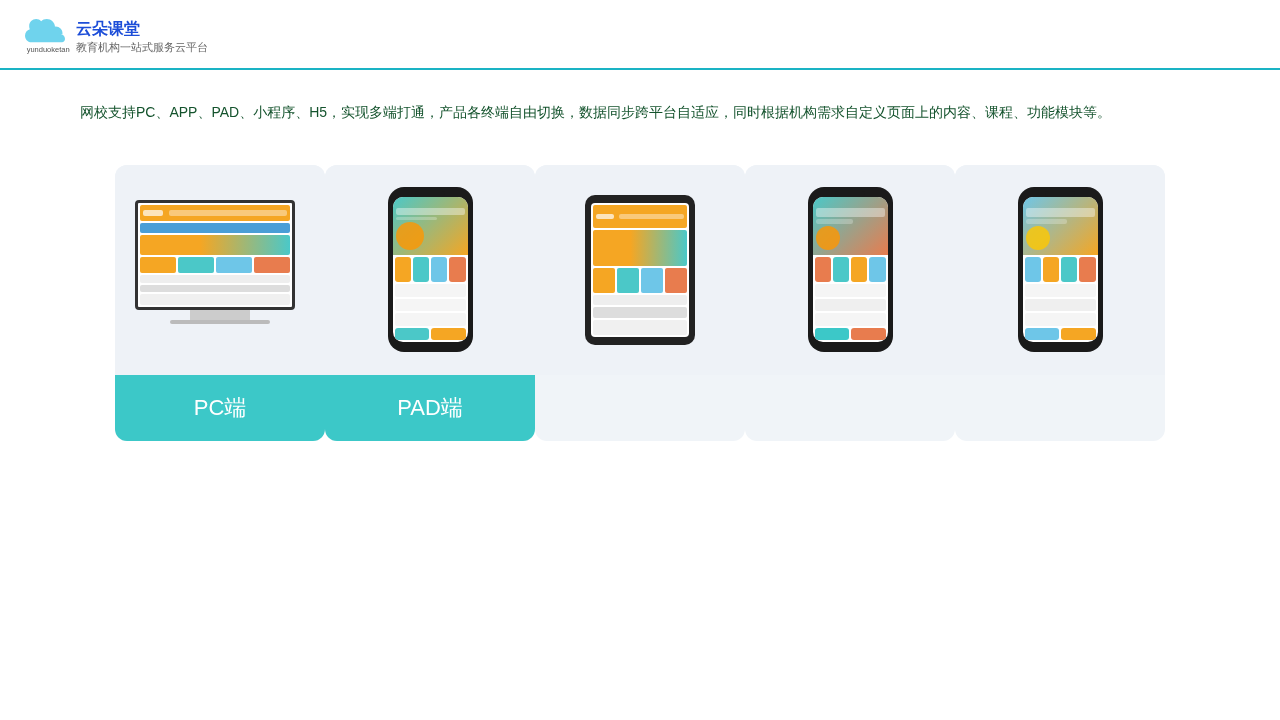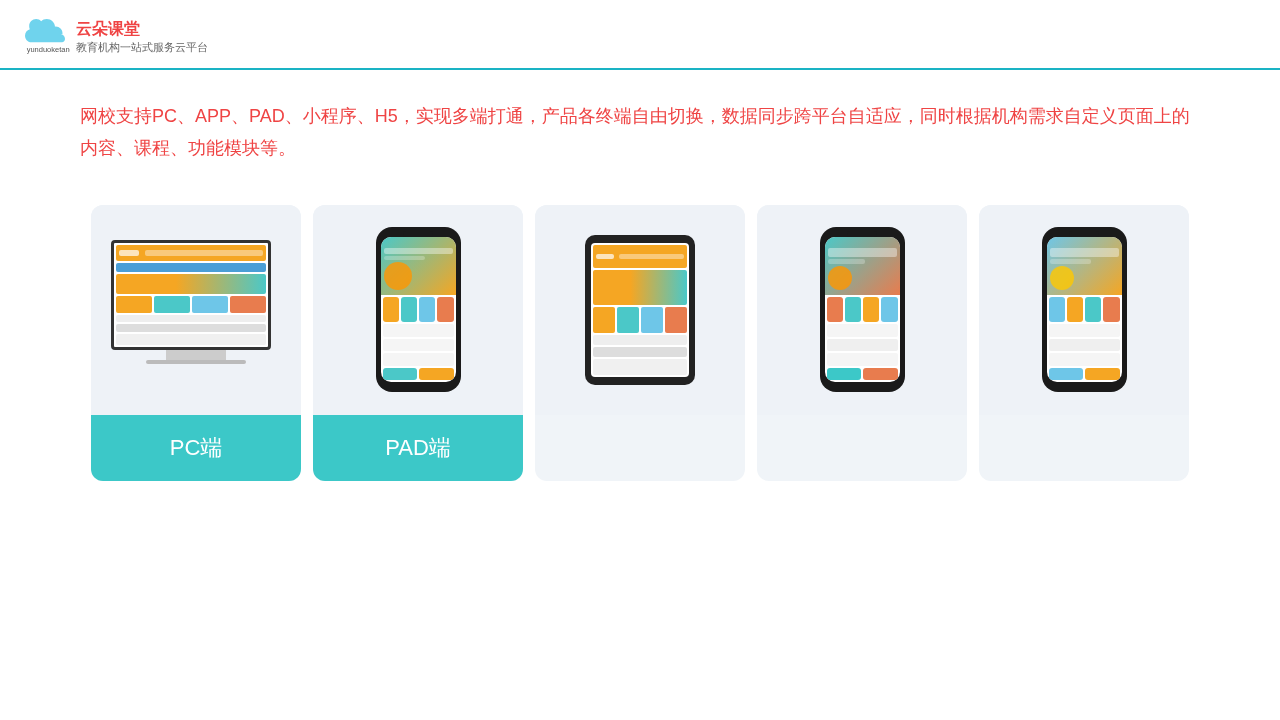--- a/index.html
+++ b/index.html
@@ -50,35 +50,35 @@
     .brand-text {
       display: flex;
       flex-direction: column;
       font-size: 11px;
       color: #666;
       line-height: 1.4;
     }
     .brand-name {
       font-size: 16px;
       font-weight: bold;
-      color: #ef4444;
+      color: #1d4ed8;
     }
 
     
     .description {
       padding: 30px 80px 20px 80px;
-      font-size: 18px;
-      color: #ef4444;
+      font-size: 14px;
+      color: #14532d;
       line-height: 1.8;
     }
 
     
     .cards-container {
       display: flex;
-      gap: 12px;
+      gap: 0;
       padding: 20px 60px 30px 60px;
       justify-content: center;
     }
 
     .card {
       background: #f0f4f8;
       border-radius: 12px;
       width: 210px;
       display: flex;
       flex-direction: column;

